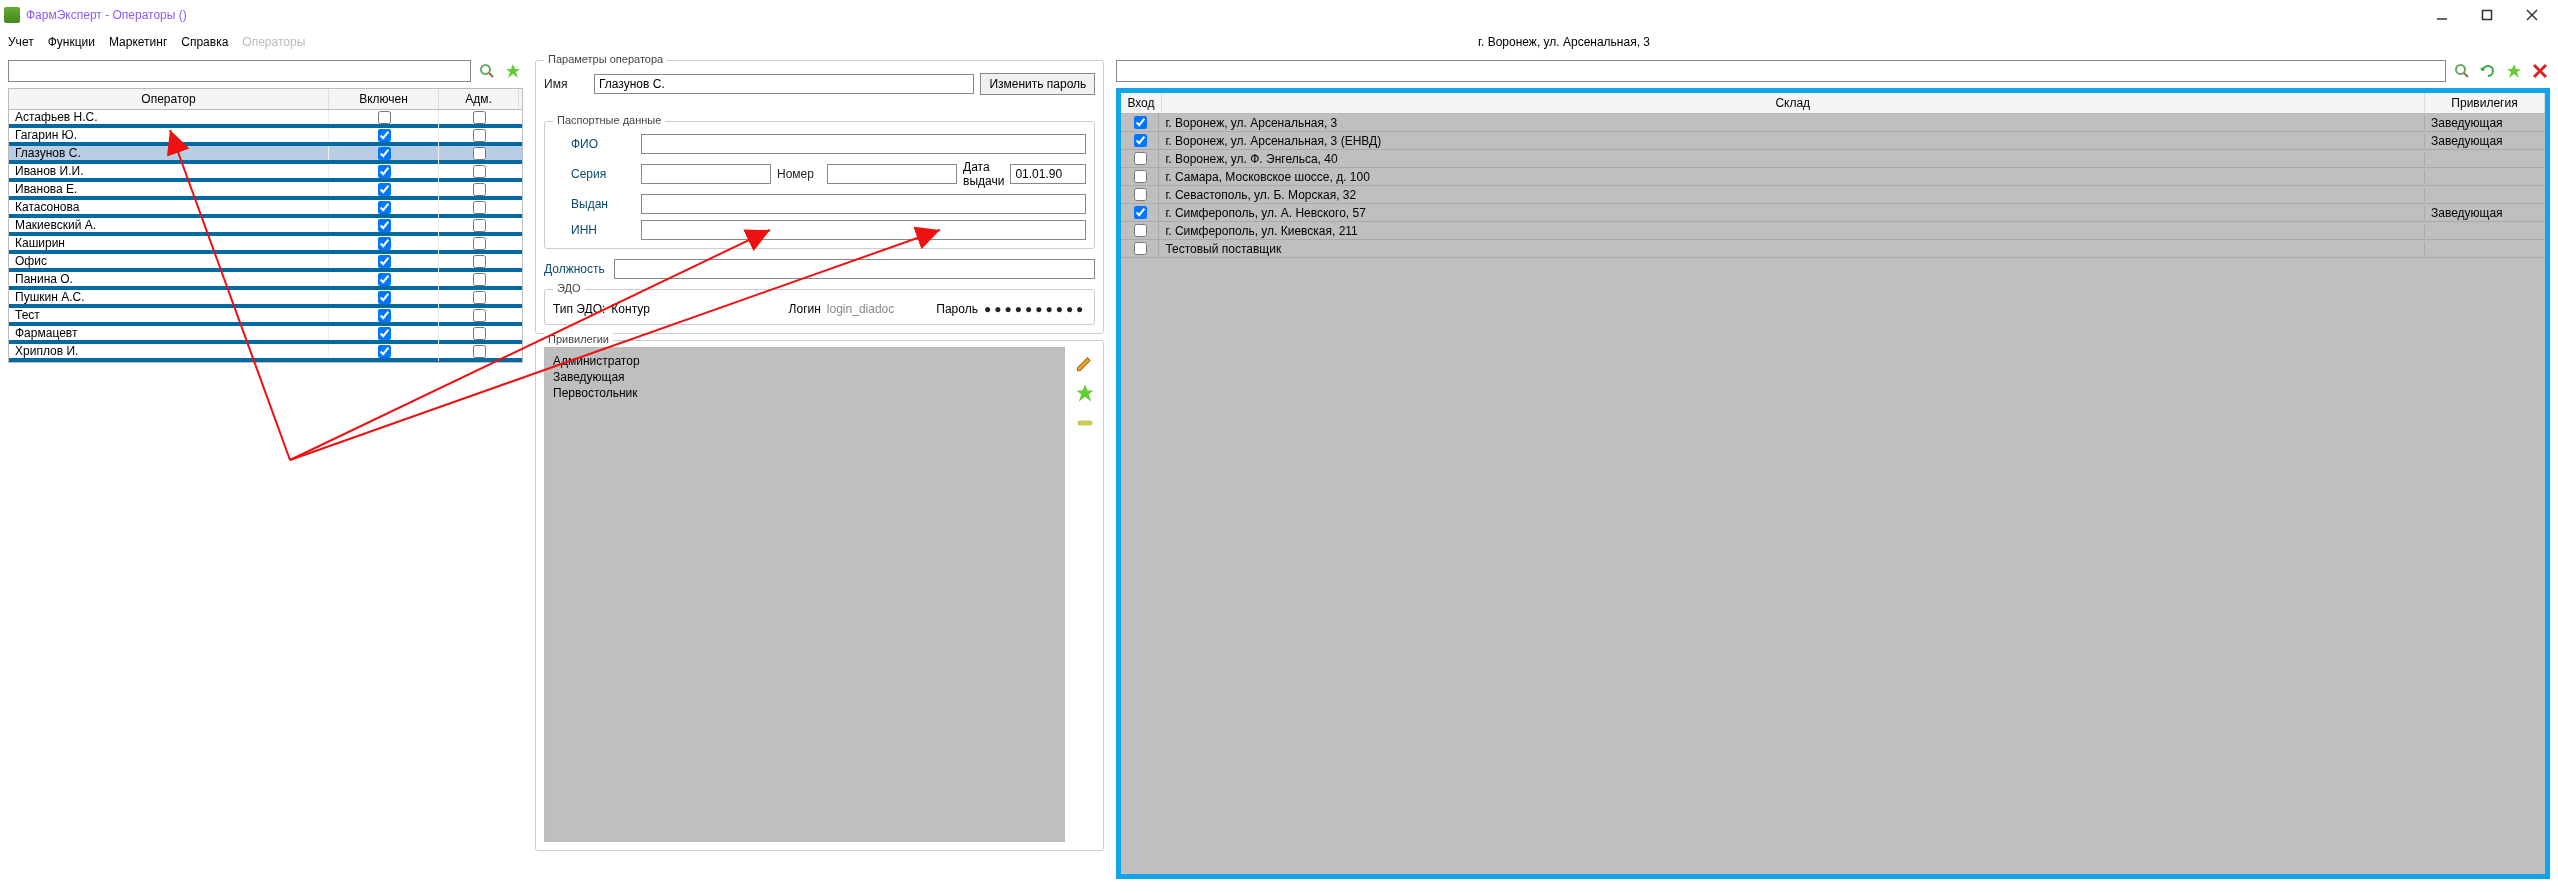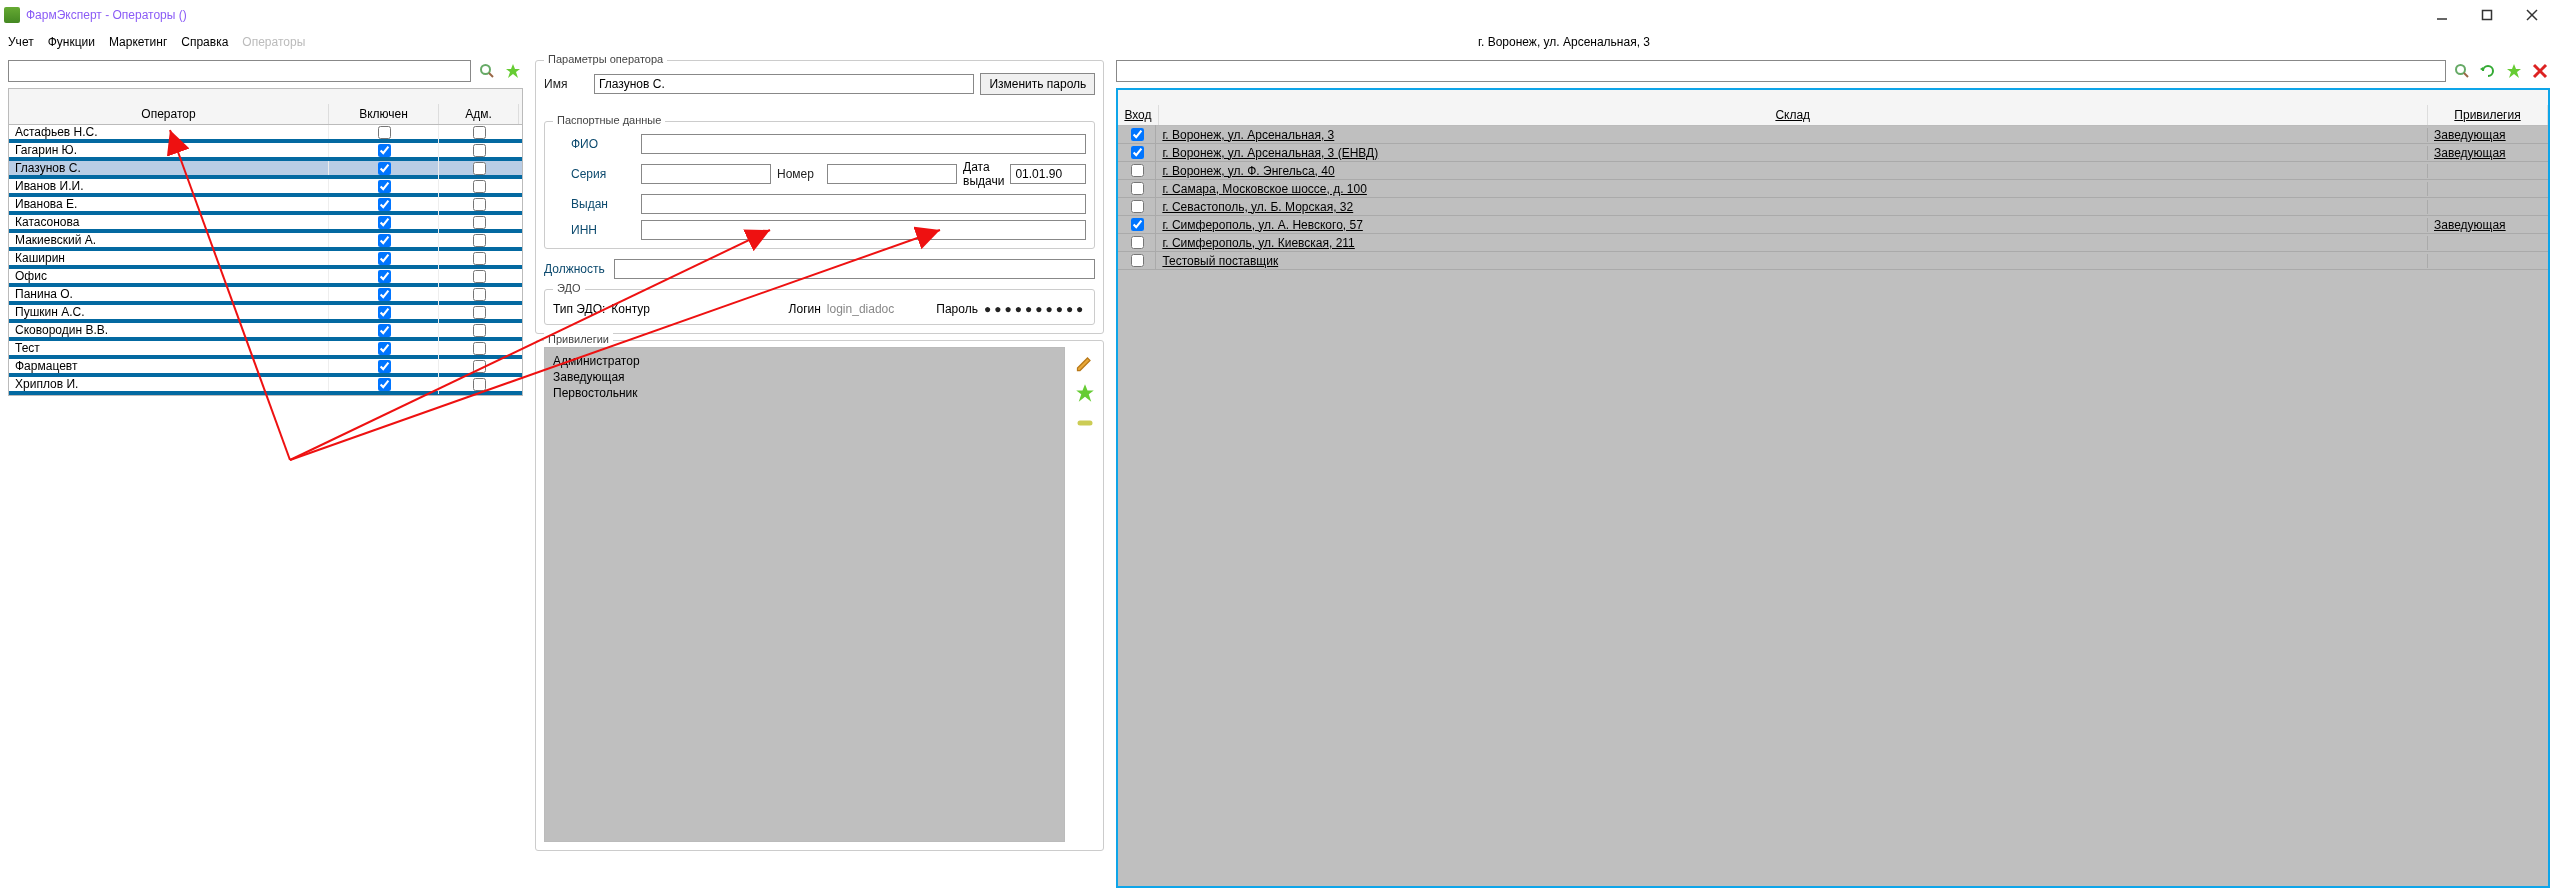--- a/index.html
+++ b/index.html
@@ -23,21 +23,21 @@
 
   
   .left { flex: 0 0 515px; display: flex; flex-direction: column; }
   .searchrow { display: flex; align-items: center; gap: 6px; margin-bottom: 6px; }
   .searchrow input[type=text] { flex: 1 1 auto; height: 22px; border: 1px solid #888; padding: 0 4px; }
   .iconbtn { width: 20px; height: 20px; display: inline-flex; align-items: center; justify-content: center; }
   .iconbtn svg { width: 16px; height: 16px; }
 
   .grid { border: 1px solid #bbb; }
   .grid .gridhead { display: flex; background: #f5f5f5; border-bottom: 1px solid #bbb; }
-  .grid .gridhead .gh { padding: 3px 6px; border-right: 1px solid #ddd; text-align: center; margin-top: 15px; }
+  .grid .gridhead .gh { padding: 3px 6px; border-right: 1px solid #ddd; text-align: center; }
   .left .gh-op { flex: 0 0 320px; }
   .left .gh-en { flex: 0 0 110px; }
   .left .gh-ad { flex: 0 0 80px; }
   .left .gridbody { max-height: 700px; overflow: auto; }
   .left .row { display: flex; border-bottom: 4px solid #0369a1; height: 18px; align-items: center; }
   .left .row.selected { background: #b9cde5; }
   .left .row .c-op { flex: 0 0 320px; padding: 0 6px; border-right: 1px solid #eee; overflow: hidden; white-space: nowrap; }
   .left .row .c-en { flex: 0 0 110px; display: flex; justify-content: center; border-right: 1px solid #eee; }
   .left .row .c-ad { flex: 0 0 80px; display: flex; justify-content: center; }
   .left .row input[type=checkbox] { width: 13px; height: 13px; }
@@ -58,21 +58,21 @@
   .pwddots { letter-spacing: 3px; color: #222; }
 
   .privbox { border: 1px solid #bbb; background: #bfbfbf; padding: 6px 8px; display: flex; flex-direction: column; gap: 2px; min-height: 260px; flex: 1 1 auto; }
   .privwrap { display: flex; gap: 10px; flex: 1 1 auto; }
   .privtools { display: flex; flex-direction: column; gap: 10px; padding-top: 6px; }
   .privtools .tbtn { width: 20px; height: 20px; display: inline-flex; align-items: center; justify-content: center; }
   .priv-item { color: #000; }
 
   
   .right { flex: 1 1 auto; display: flex; flex-direction: column; }
-  .right .grid { border: 2px solid #0ea5e9; text-decoration: underline; }
+  .right .grid { border: 5px solid #0ea5e9; }
   .right .gridhead { display: flex; background: #f5f5f5; border-bottom: 1px solid #bbb; }
   .right .gh-in { flex: 0 0 38px; padding: 3px 4px; text-align: left; border-right: 1px solid #ddd; }
   .right .gh-wh { flex: 1 1 auto; padding: 3px 6px; text-align: center; border-right: 1px solid #ddd; }
   .right .gh-pr { flex: 0 0 120px; padding: 3px 6px; text-align: center; }
   .right .gridbody { background: #bfbfbf; min-height: 760px; }
   .right .row { display: flex; border-bottom: 1px solid #aaa; height: 18px; align-items: center; }
   .right .row .c-in { flex: 0 0 38px; display: flex; justify-content: center; border-right: 1px solid #aaa; }
   .right .row .c-wh { flex: 1 1 auto; padding: 0 6px; border-right: 1px solid #aaa; overflow: hidden; white-space: nowrap; }
   .right .row .c-pr { flex: 0 0 120px; padding: 0 6px; overflow: hidden; }
   .right .row input[type=checkbox] { width: 13px; height: 13px; }
@@ -233,29 +233,20 @@
           <div class="row">
             <div class="c-op">Пушкин А.С.</div>
             <div class="c-en">
               <input type="checkbox" checked="" style="">
             </div>
             <div class="c-ad">
               <input type="checkbox" style="">
             </div>
           </div>
           <div class="row">
-            <div class="c-op">Сковородин В.В.</div>
-            <div class="c-en">
-              <input type="checkbox" checked="" style="">
-            </div>
-            <div class="c-ad">
-              <input type="checkbox" style="">
-            </div>
-          </div>
-          <div class="row">
             <div class="c-op">Тест</div>
             <div class="c-en">
               <input type="checkbox" checked="" style="">
             </div>
             <div class="c-ad">
               <input type="checkbox" style="">
             </div>
           </div>
           <div class="row">
             <div class="c-op">Фармацевт</div>

